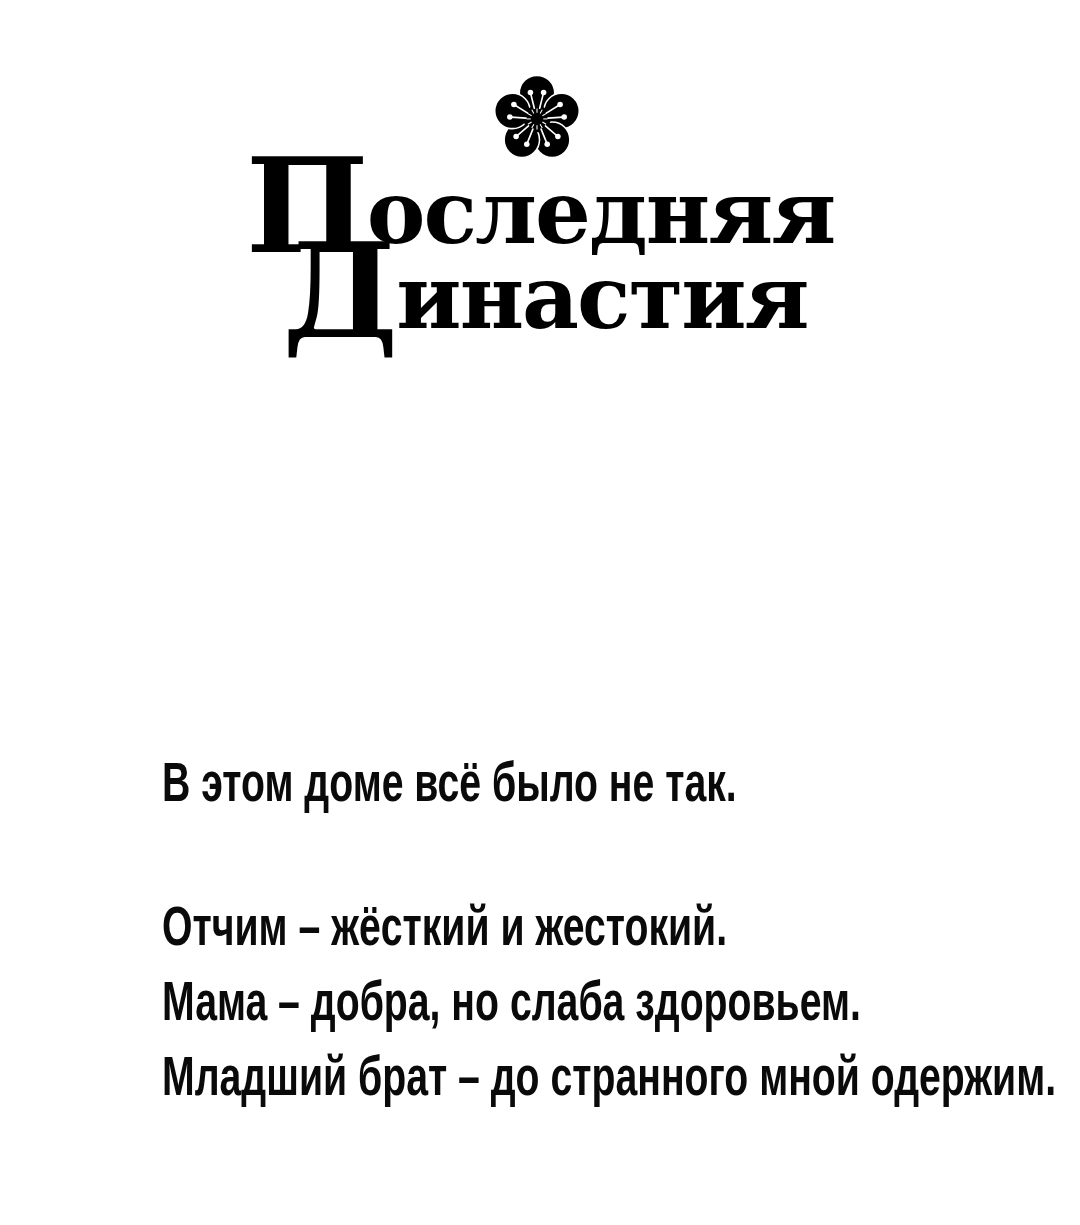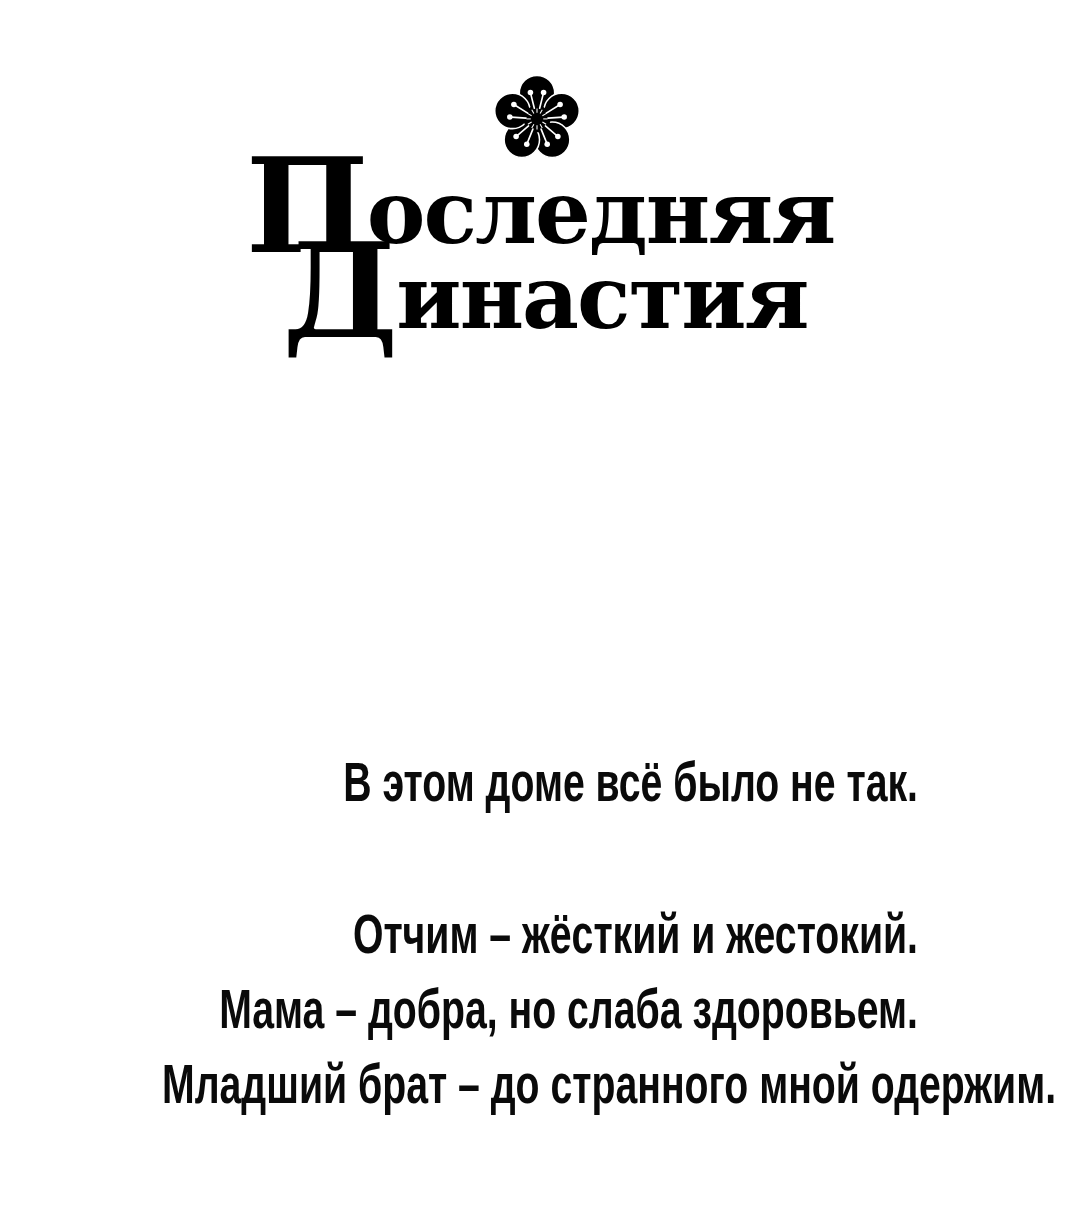--- a/index.html
+++ b/index.html
@@ -47,29 +47,29 @@
     font-size: 148%;
     vertical-align: -0.07em;
   }
   .logo-line2 { margin-top: -14px; padding-left: 10px; }
 
   
   .caption-intro, .caption-block {
     position: absolute;
     left: 0;
     width: 1080px;
-    text-align: right;
+    text-align: left;
     color: #0a0a0a;
     font-weight: bold;
     font-size: 56px;
     line-height: 75px;
     white-space: nowrap;
   }
   .caption-intro { top: 744px; }
-  .caption-block { top: 888px; margin-top: 8px; }
+  .caption-block { top: 888px; }
   .condensed {
     transform: scaleX(0.70);
     transform-origin: 50% 50%;
   }
 </style>
 </head>
 <body>
 
 <div class="page">
 

